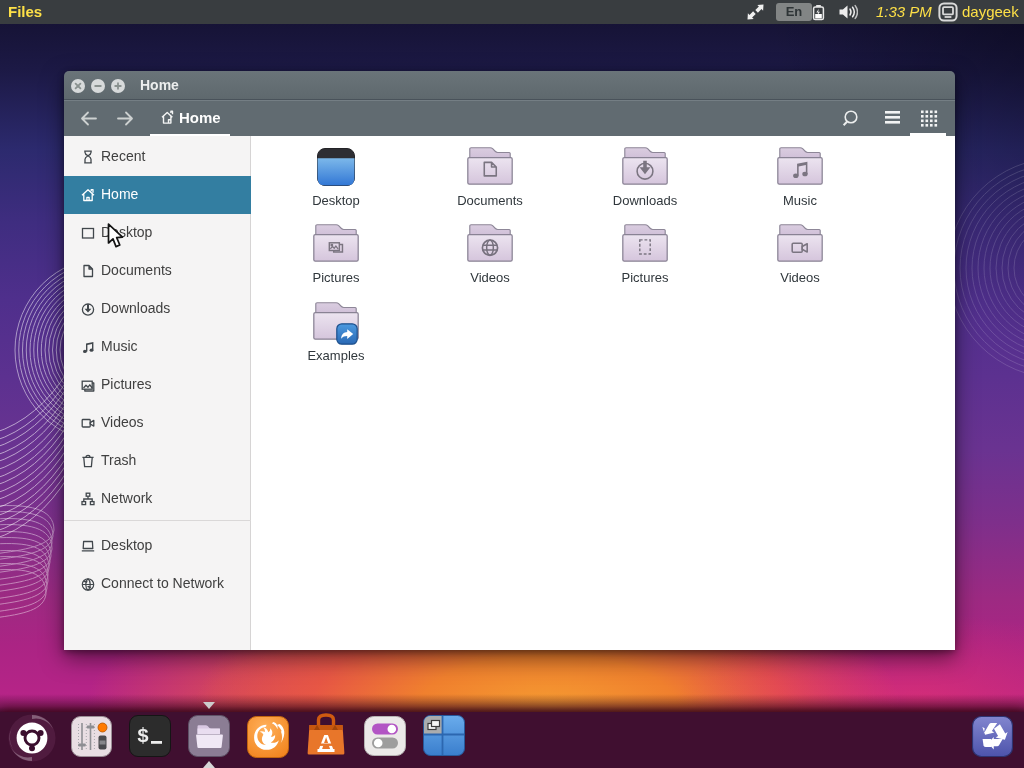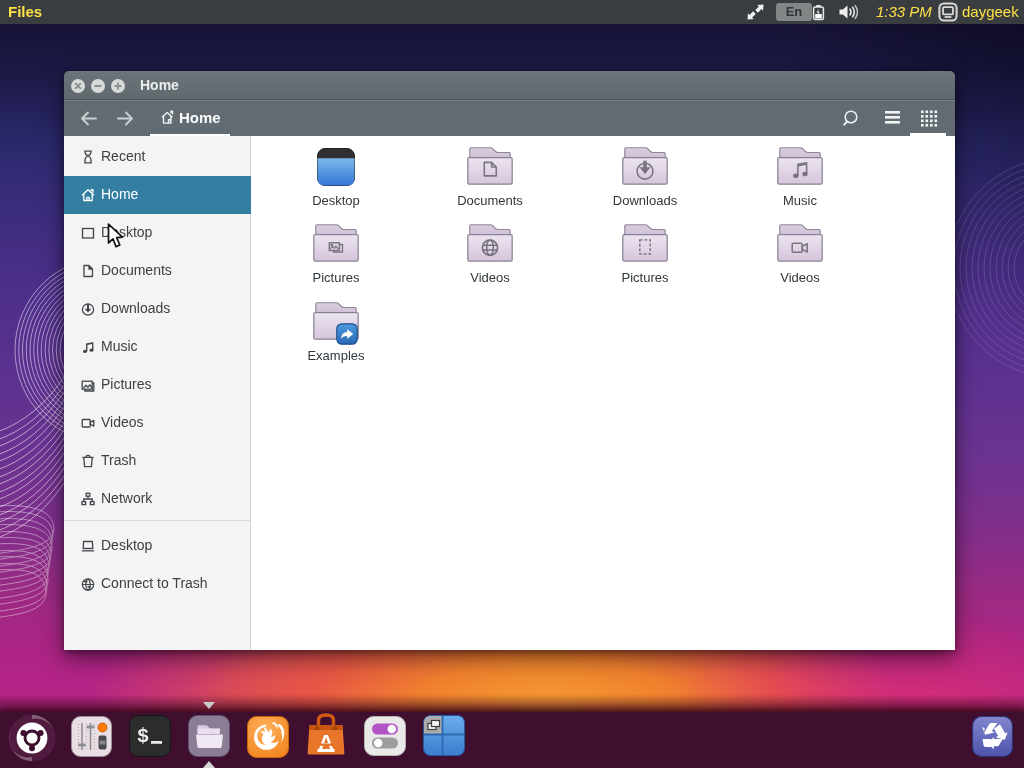--- a/index.html
+++ b/index.html
@@ -333,21 +333,21 @@
               <path d="M3.6,3.5 h8.8 l0.4,7 h-9.6 z M1.8,12.8 h12.4" stroke-linejoin="round"></path>
             </svg>
             <span class="lbl">Desktop</span>
           </div>
         <div class="srow" style="top:429px;">
             <svg width="16" height="16" viewBox="0 0 16 16" fill="none" stroke="#41474c" stroke-width="1.2">
               <circle cx="8" cy="8.5" r="5.7"></circle>
               <path d="M8,2.8 c-3,2.4 -3,9 0,11.4 M8,2.8 c3,2.4 3,9 0,11.4 M2.4,8.5 h11.2"></path>
               <path d="M4,4.8 c1.6,1.4 2.2,0.4 3.2,1.4 M10.8,11.6 c-1.2,-1 -2.4,-0.2 -3,-1.4" stroke-width="1.6"></path>
             </svg>
-            <span class="lbl">Connect to Trash</span>
+            <span class="lbl">Connect to Network</span>
           </div>
       </div>
       <svg width="0" height="0" style="position:absolute;">
         <defs>
           <linearGradient id="gbody" x1="0" y1="0" x2="0" y2="1">
               <stop offset="0" stop-color="#ece4f0"></stop>
               <stop offset="1" stop-color="#d5c5dc"></stop>
             </linearGradient>
           <linearGradient id="gtab" x1="0" y1="0" x2="0" y2="1">
               <stop offset="0" stop-color="#dacde0"></stop>

